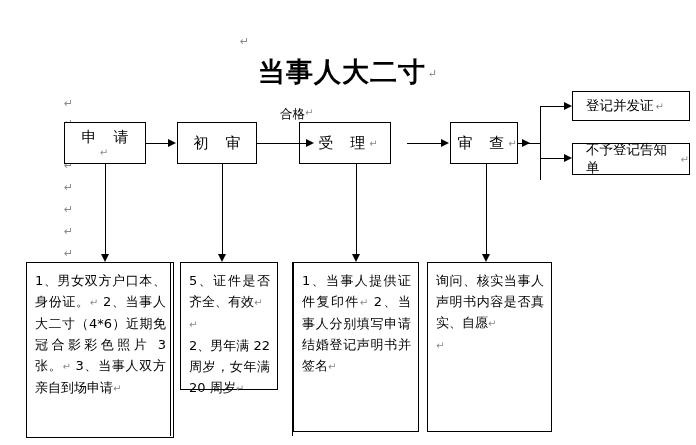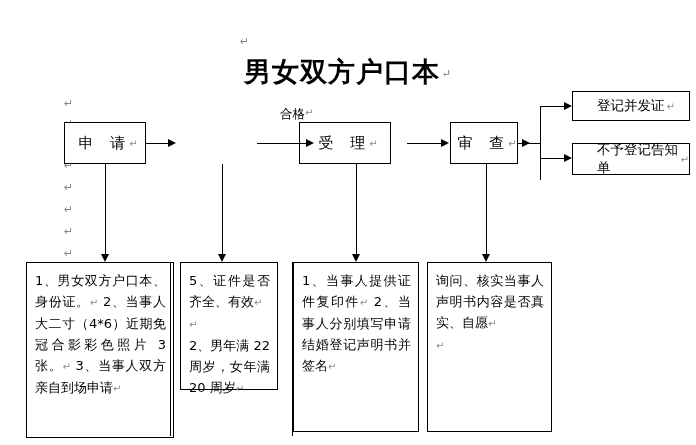--- a/index.html
+++ b/index.html
@@ -57,21 +57,21 @@
     font-family: "DejaVu Sans", "Liberation Sans", sans-serif;
   }
   .stage-box .lbl { letter-spacing: 6px; padding-left: 6px; }
   .stage-box .pilcrow { font-size: 10px; color: #8a8a8a; letter-spacing: 0; margin-left: -2px; vertical-align: 2px;}
 
   .out-box {
     display: flex;
     align-items: center;
     justify-content: flex-start;
     font-size: 13.5px;
-    padding-left: 24px;
+    padding-left: 13px;
   }
   .out-box .pilcrow { font-size: 10px; color: #8a8a8a; margin-left: 2px; vertical-align: 2px;}
 
   .detail-box {
     padding: 7px 7px 20px 8px;
     font-size: 13px;
     line-height: 21px;
     text-align: justify;
     text-justify: inter-ideograph;
   }
@@ -111,28 +111,31 @@
   <div class="pmark" style="left:240px; top:36px;">↵</div>
   <div class="pmark" style="left:64px;  top:98px;">↵</div>
   <div class="pmark" style="left:64px;  top:118px;">↵</div>
   <div class="pmark" style="left:64px;  top:160px;">↵</div>
   <div class="pmark" style="left:64px;  top:182px;">↵</div>
   <div class="pmark" style="left:64px;  top:204px;">↵</div>
   <div class="pmark" style="left:64px;  top:226px;">↵</div>
   <div class="pmark" style="left:64px;  top:248px;">↵</div>
 
   <div class="title">
-    <span>男女双方户口本</span><span class="pilcrow">↵</span>
-  </div>
-
-  <div class="box stage-box" style="left:64px; top:122px; width:82px; height:42px;">
+    <span>当事人大二寸</span><span class="pilcrow">↵</span>
+  </div>
+
+  <div class="box stage-box" style="left:64px; top:122px; width:82px; height:42px;flex-direction:column;">
     <span class="lbl">申 请</span>
       <span class="pilcrow">↵</span>
   </div>
 
+  <div class="box stage-box" style="left:177px; top:122px; width:80px; height:42px;">
+    <span class="lbl">初 审</span>
+  </div>
 
   <div class="box stage-box" style="left:299px; top:122px; width:92px; height:42px;">
     <span class="lbl">受 理</span>
       <span class="pilcrow">↵</span>
   </div>
 
   <div class="box stage-box" style="left:450px; top:122px; width:68px; height:42px;">
     <span class="lbl">审 查</span>
       <span class="pilcrow">↵</span>
   </div>

